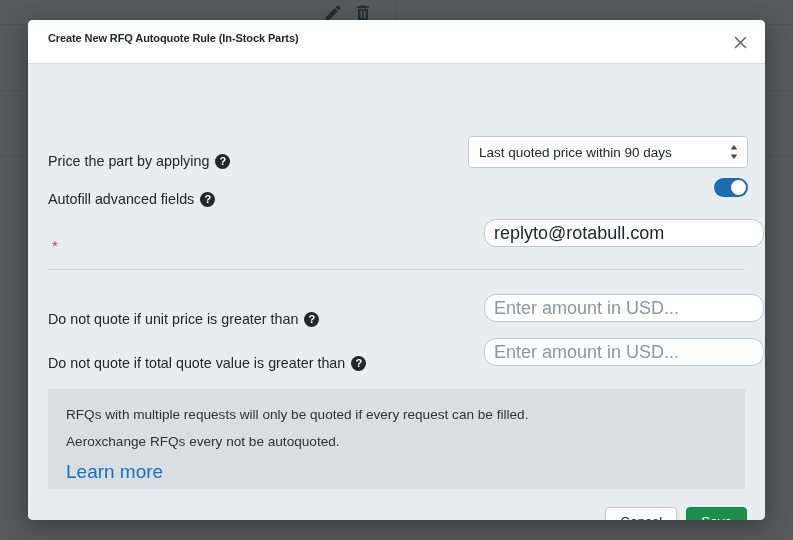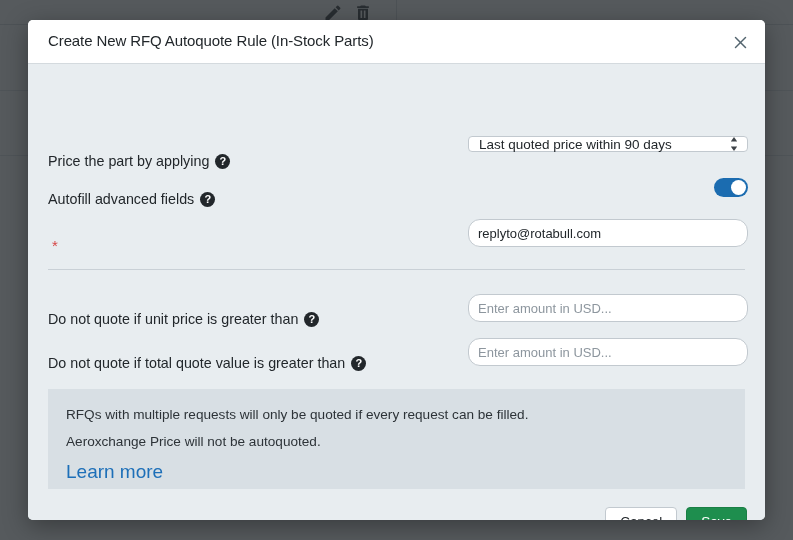--- a/index.html
+++ b/index.html
@@ -75,22 +75,22 @@
     position: relative;
     height: 44px;
     background: #ffffff;
     border-bottom: 1px solid #d4dade;
     box-sizing: border-box;
   }
   .modal-title {
     position: absolute;
     left: 20px;
     top: 12px;
-    font-size: 15px;
-    font-weight: normal;
+    font-size: 11px;
+    font-weight: bold;
     color: #22272b;
     letter-spacing: -0.1px;
   }
   .modal-close {
     position: absolute;
     right: 14px;
     top: 11px;
     width: 22px; height: 22px;
     color: #53646e;
     cursor: pointer;
@@ -150,21 +150,21 @@
 
   .fcontrol {
     position: absolute;
     left: 440px;
     top: 0;
   }
 
   .select-box {
     position: relative;
     width: 280px;
-    height: 16px;
+    height: 32px;
     background: #ffffff;
     border: 1px solid #c2c9cf;
     border-radius: 4px;
     box-sizing: border-box;
     display: flex;
     align-items: center;
     cursor: pointer;
   }
   .select-value {
     font-size: 13.5px;
@@ -201,25 +201,26 @@
     background: #ffffff;
   }
 
   .text-input {
     width: 280px;
     height: 28px;
     background: #ffffff;
     border: 1px solid #c2c9cf;
     border-radius: 12px;
     box-sizing: border-box;
-    font-size: 13px;
+    font-size: 18px;
     color: #22272b;
     padding: 0 9px;
     font-family: "Liberation Sans", sans-serif;
     outline: none;
+    margin-left: 16px;
   }
   .text-input::placeholder {
     color: #8d969e;
   }
 
   .divider {
     position: absolute;
     left: 20px;
     width: 697px;
     height: 1px;
@@ -375,21 +376,21 @@
         <span>Do not quote if total quote value is greater than</span>
         <span class="help-icon">?</span>
       </div>
       <div class="fcontrol">
         <input class="text-input" type="text" placeholder="Enter amount in USD..." style="">
       </div>
     </div>
 
     <div class="info-panel">
       <div class="info-line">RFQs with multiple requests will only be quoted if every request can be filled.</div>
-      <div class="info-line">Aeroxchange Price will not be autoquoted.</div>
+      <div class="info-line">Aeroxchange RFQs every not be autoquoted.</div>
       <a class="info-link">Learn more</a>
     </div>
 
     <div class="footer">
       <button class="btn btn-cancel">Cancel</button>
       <button class="btn btn-save">Save</button>
     </div>
 
   </div>
 </div>

